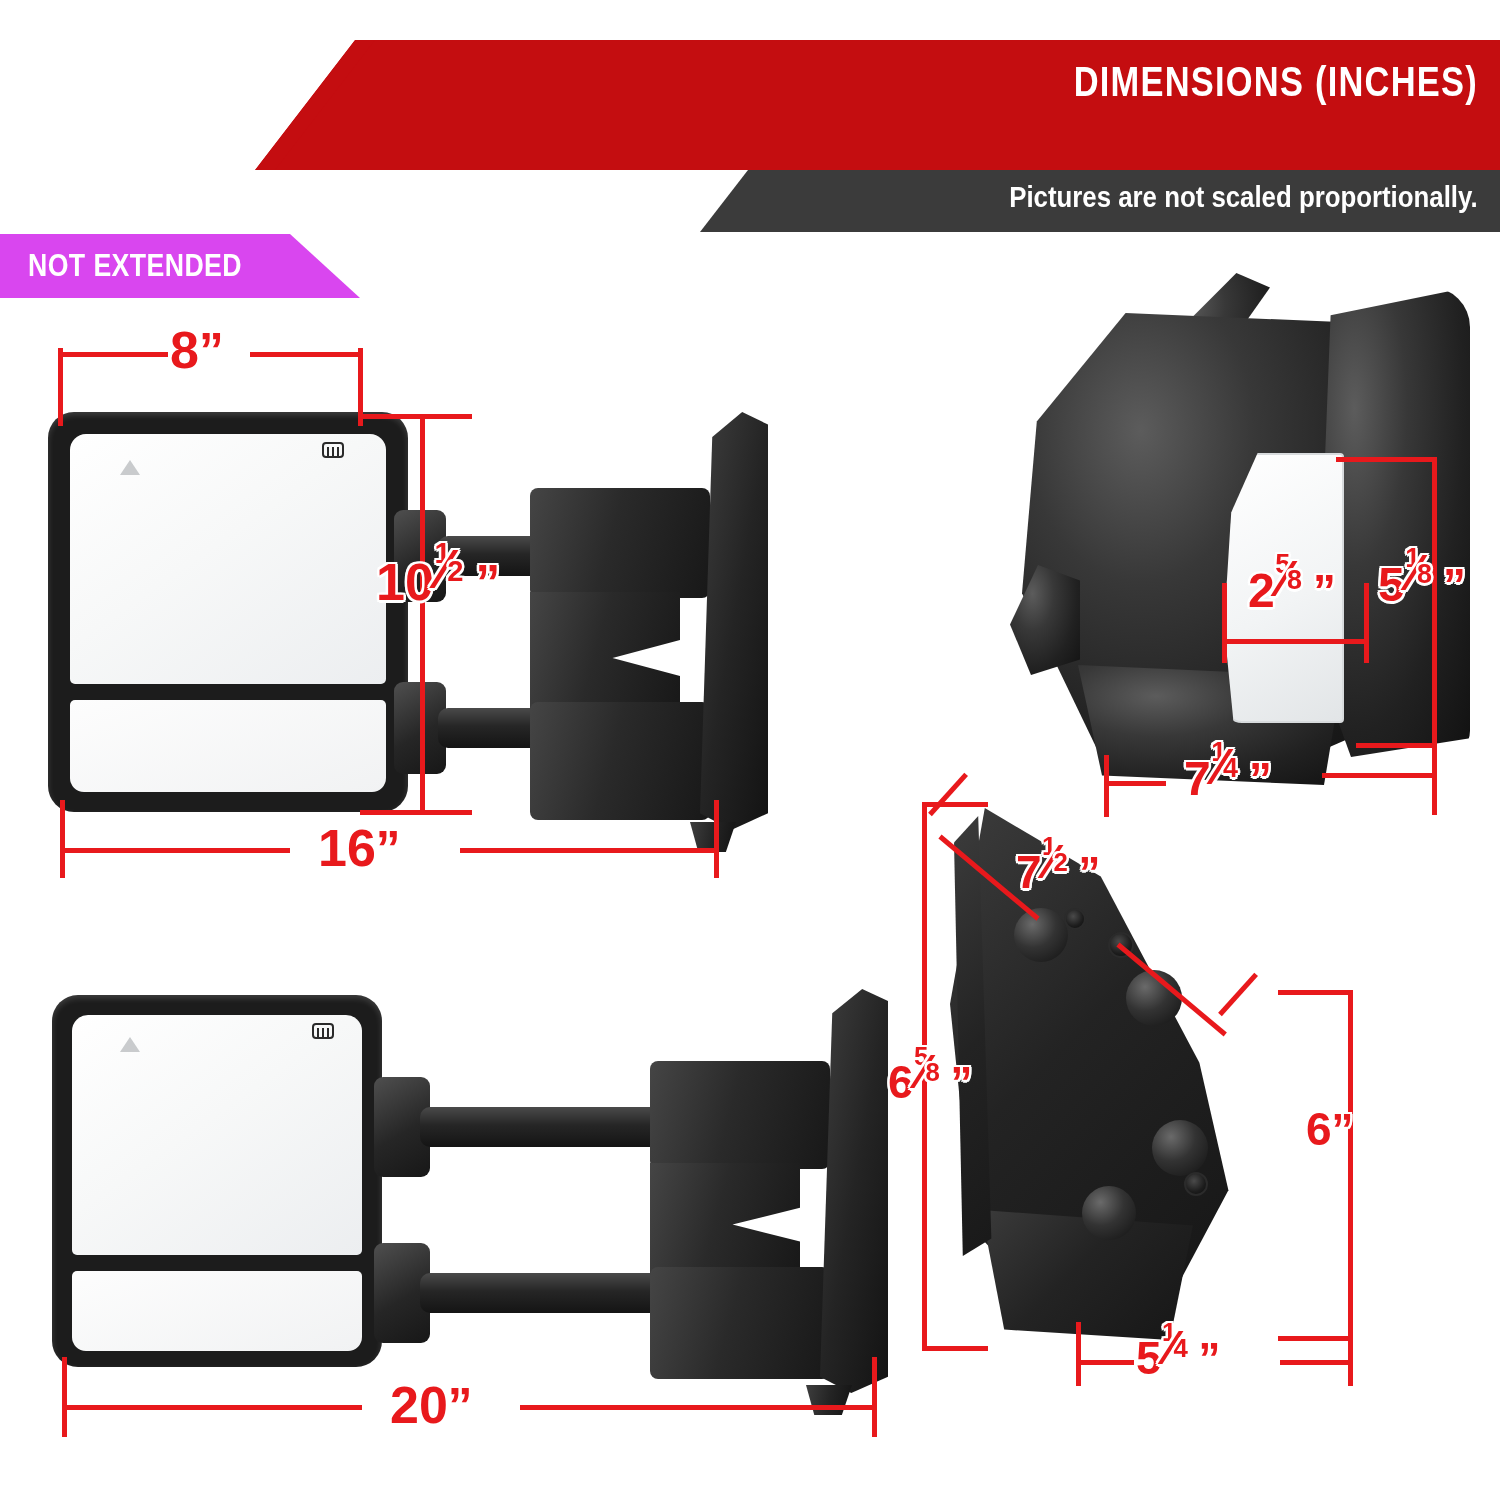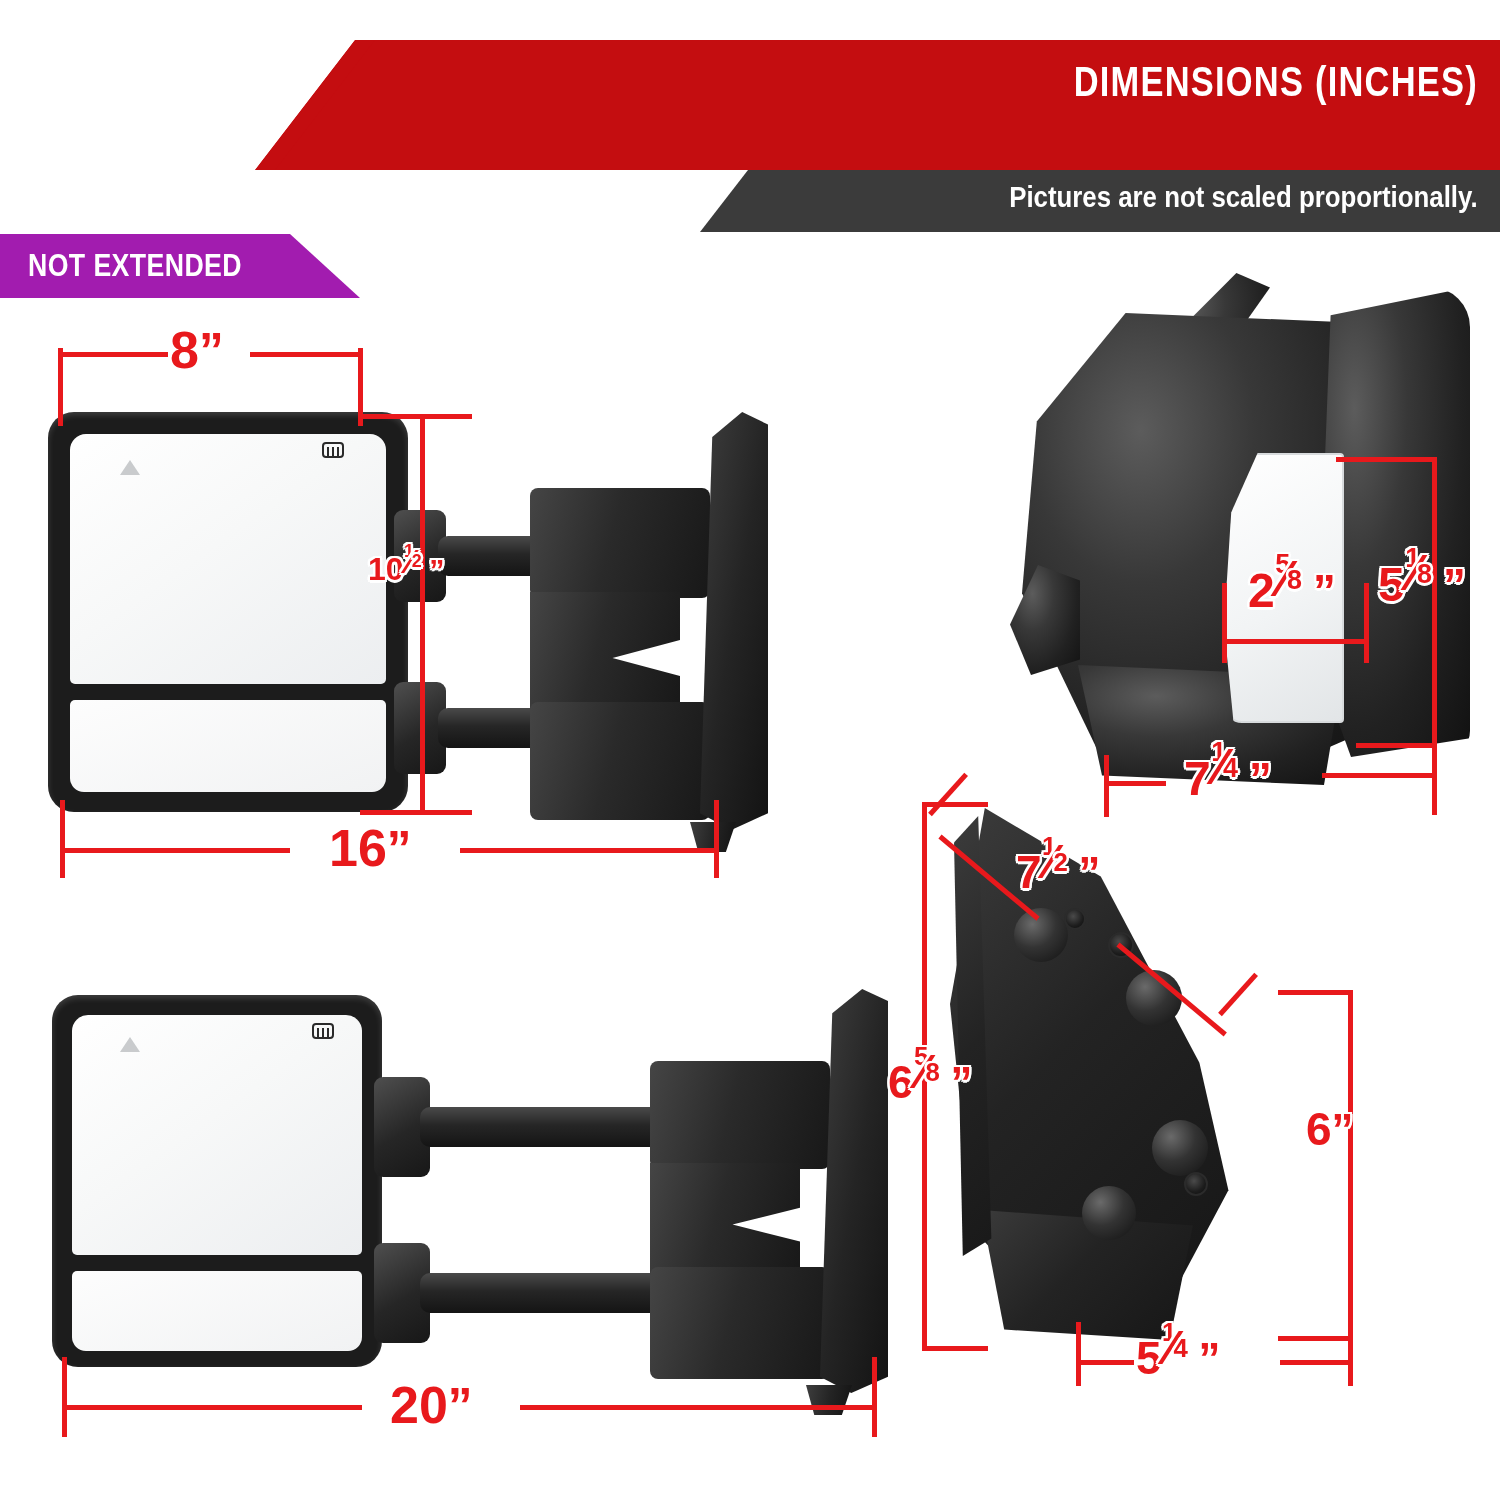--- a/index.html
+++ b/index.html
@@ -35,21 +35,21 @@
     white-space:nowrap;
   }
   .subtitle-scaled{
     position:absolute; right:22px; top:180px;
     color:#ffffff; font-size:30px; font-weight:bold;
     transform:scaleX(.86); transform-origin:right center;
     white-space:nowrap;
   }
 
   .tag{
-    position:absolute; height:64px; background:#a21caf;
+    position:absolute; height:64px; background:#d946ef;
     display:flex; align-items:center;
   }
   .tag span{
     color:#fff; font-size:31px; font-weight:bold; letter-spacing:.5px;
     transform:scaleX(.86); transform-origin:left center; white-space:nowrap;
   }
   .tag-not-ext{ left:0; top:234px; width:360px;
     clip-path:polygon(0 0, 290px 0, 360px 100%, 0 100%); padding-left:28px; }
   .tag-ext{ left:0; top:893px; width:368px;
     clip-path:polygon(0 0, 300px 0, 368px 100%, 0 100%); padding-left:52px; }
@@ -192,29 +192,29 @@
     <div class="dimline vline" style="left:358px; top:18px; height:78px;"></div>
     <div class="dimline hline" style="left:58px; top:22px; width:110px;"></div>
     <div class="dimline hline" style="left:250px; top:22px; width:112px;"></div>
     <div class="dimlabel" style="left:170px; top:-6px; font-size:52px;">
       <span>8</span><span class="inch">”</span>
     </div>
 
     <div class="dimline vline" style="left:420px; top:84px; height:400px;"></div>
     <div class="dimline hline" style="left:360px; top:84px; width:112px;"></div>
     <div class="dimline hline" style="left:360px; top:480px; width:112px;"></div>
-    <div class="dimlabel" style="left:368px; top:218px; font-size:32px;">
+    <div class="dimlabel" style="left:376px; top:218px; font-size:52px;">
       <span>10</span><span class="frac"><span class="num">1</span><span class="slash">⁄</span><span class="den">2</span></span><span class="inch">”</span>
     </div>
 
     <div class="dimline vline" style="left:60px; top:470px; height:78px;"></div>
     <div class="dimline vline" style="left:714px; top:470px; height:78px;"></div>
     <div class="dimline hline" style="left:60px; top:518px; width:230px;"></div>
     <div class="dimline hline" style="left:460px; top:518px; width:258px;"></div>
-    <div class="dimlabel" style="left:329px; top:492px; font-size:52px;text-align:center;">
+    <div class="dimlabel" style="left:318px; top:492px; font-size:52px;text-align:center;">
       <span>16</span><span class="inch">”</span>
     </div>
   </div>
 
   <div class="mirror" style="left:0; top:975px; width:960px; height:470px;">
 
     <div class="glass-frame" style="left:52px; top:20px; width:330px; height:372px;"></div>
     <div class="glass-top" style="left:72px; top:40px; width:290px; height:240px;"></div>
     <div class="glass-bot" style="left:72px; top:296px; width:290px; height:80px;"></div>
     <div class="tri-mark" style="left:120px; top:62px;"></div>

